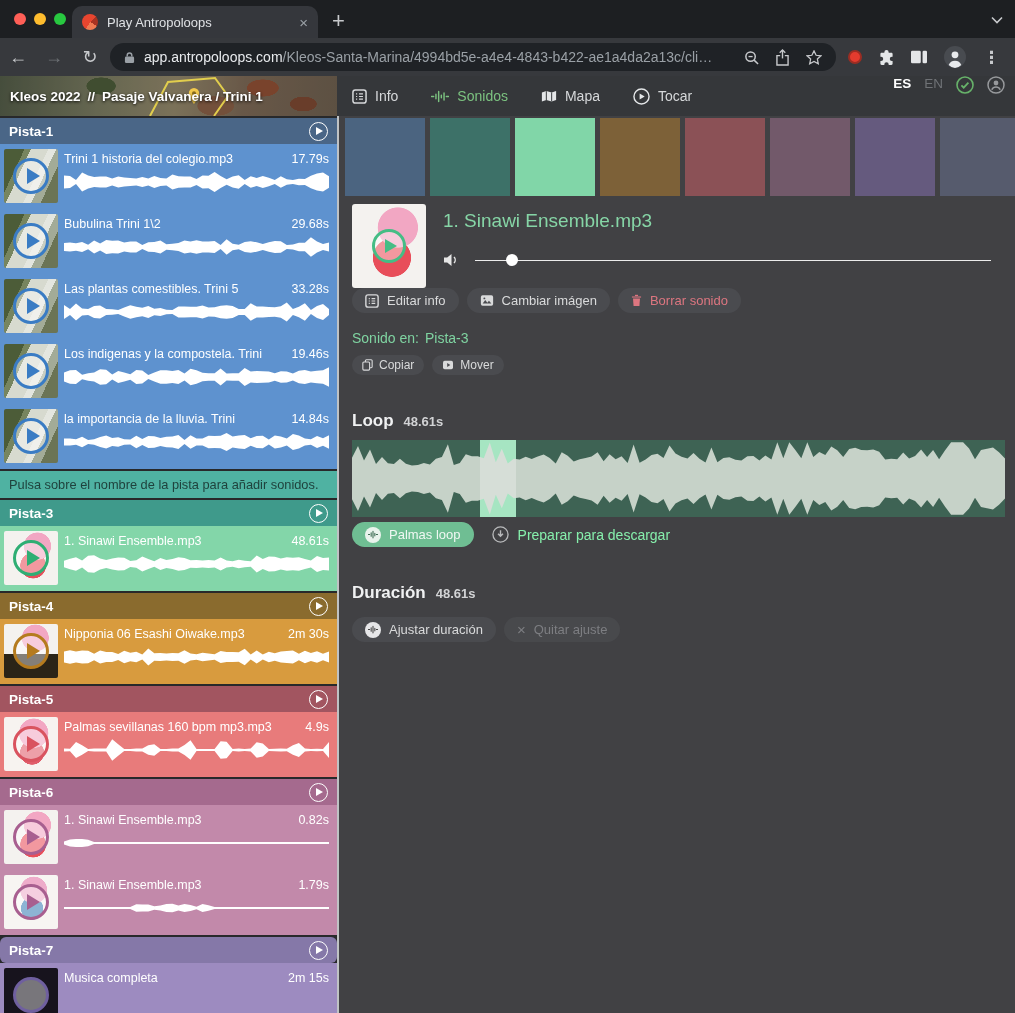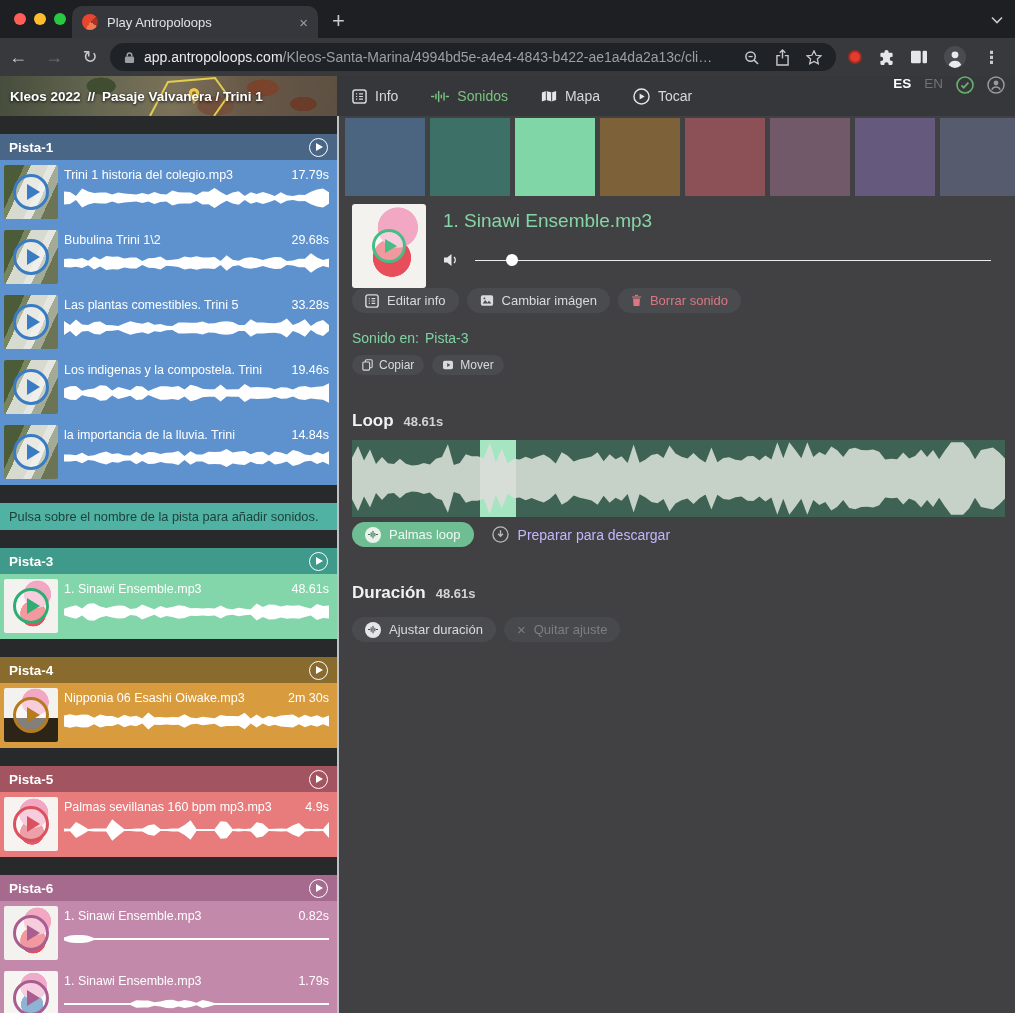--- a/index.html
+++ b/index.html
@@ -42,21 +42,21 @@
 .breadcrumb{position:absolute;left:10px;top:0;height:40px;display:flex;align-items:center;gap:7px;color:#fff;font-size:13.5px;font-weight:bold;text-shadow:0 1px 3px rgba(0,0,0,.9);z-index:2;white-space:nowrap}
 .appnav{position:absolute;left:352px;top:0;height:40px;display:flex;gap:33px;align-items:center}
 .nav-item{display:flex;gap:8px;align-items:center;color:#d6d8da;font-size:14px}
 .nav-item.active{color:#7cc380}
 .applang{position:absolute;right:10px;top:0;height:40px;display:flex;gap:13px;}
 .lang-es{color:#fff;font-weight:bold;font-size:13.5px}
 .lang-en{color:#6f7276;font-size:13.5px}
 
 .sidebar{position:absolute;left:0;top:116px;width:337px;height:897px;background:#28292b;overflow:hidden}
 .divider{position:absolute;left:337px;top:116px;width:2px;height:897px;background:#bfc2c4;z-index:5}
-.track{margin-top:18px}
+.track{margin-top:2px}
 .track-header{height:26px;display:flex;align-items:center;padding:0 9px;color:#fff;font-size:13.5px;font-weight:bold}
 .track-title{flex:1}
 .track-play{width:19px;height:19px;border:1.6px solid #fff;border-radius:50%;display:flex;align-items:center;justify-content:center;flex:none}
 .tri{width:0;height:0;border-left:7px solid #fff;border-top:4px solid transparent;border-bottom:4px solid transparent;margin-left:2px}
 .clip{height:65px;position:relative;padding:5px 8px 0 64px}
 .clip.striped{background-image:repeating-linear-gradient(45deg,rgba(255,255,255,.22) 0 5px,transparent 5px 11px)}
 .clip-thumb{position:absolute;left:4px;top:5px;width:54px;height:54px;border-radius:2px;display:flex;align-items:center;justify-content:center;overflow:hidden;background:#ddd}
 .clip-play{width:36px;height:36px;border-radius:50%;border:3px solid #fff;background:rgba(255,255,255,.42);display:flex;align-items:center;justify-content:center}
 .tri2{width:0;height:0;border-left:13px solid #fff;border-top:8px solid transparent;border-bottom:8px solid transparent;margin-left:4px}
 .clip-row{display:flex;justify-content:space-between;gap:8px;color:#fff;font-size:12.5px;margin-top:3px}
@@ -97,21 +97,21 @@
 .sechead{margin-top:36px;display:flex;align-items:baseline;gap:10px}
 .sechead .lbl{font-size:17px;font-weight:bold;color:#f0f1f2}
 .sechead .val{font-size:13px;color:#d2d3d5;font-weight:bold}
 .wavebox{margin-top:9px;height:77px;background:#3e6354;position:relative;overflow:hidden}
 .wavebox>svg{position:absolute;inset:0;z-index:1}
 .hl-under{position:absolute;left:128px;width:36px;top:0;bottom:0;background:#84dcab;z-index:0}
 .hl-over{position:absolute;left:128px;width:36px;top:0;bottom:0;background:rgba(255,255,255,.28);z-index:2}
 .looprow{display:flex;align-items:center;gap:18px;margin-top:5px}
 .wavecircle{width:16px;height:16px;border-radius:50%;background:#e9f3ec;display:flex;align-items:center;justify-content:center;flex:none}
 .pill .wavecircle.gray{background:#e6e6e8}
-.preplink{display:flex;align-items:center;gap:9px;color:#c4b5fd;font-size:14px}
+.preplink{display:flex;align-items:center;gap:9px;color:#86efac;font-size:14px}
 .durrow{display:flex;gap:8px;margin-top:14px}
 .xmark{font-size:15px;line-height:1}
 </style>
 </head>
 <body>
 
 <div class="tabstrip">
   <div class="traffic">
     <span class="tl red"></span>
     <span class="tl yellow"></span>

